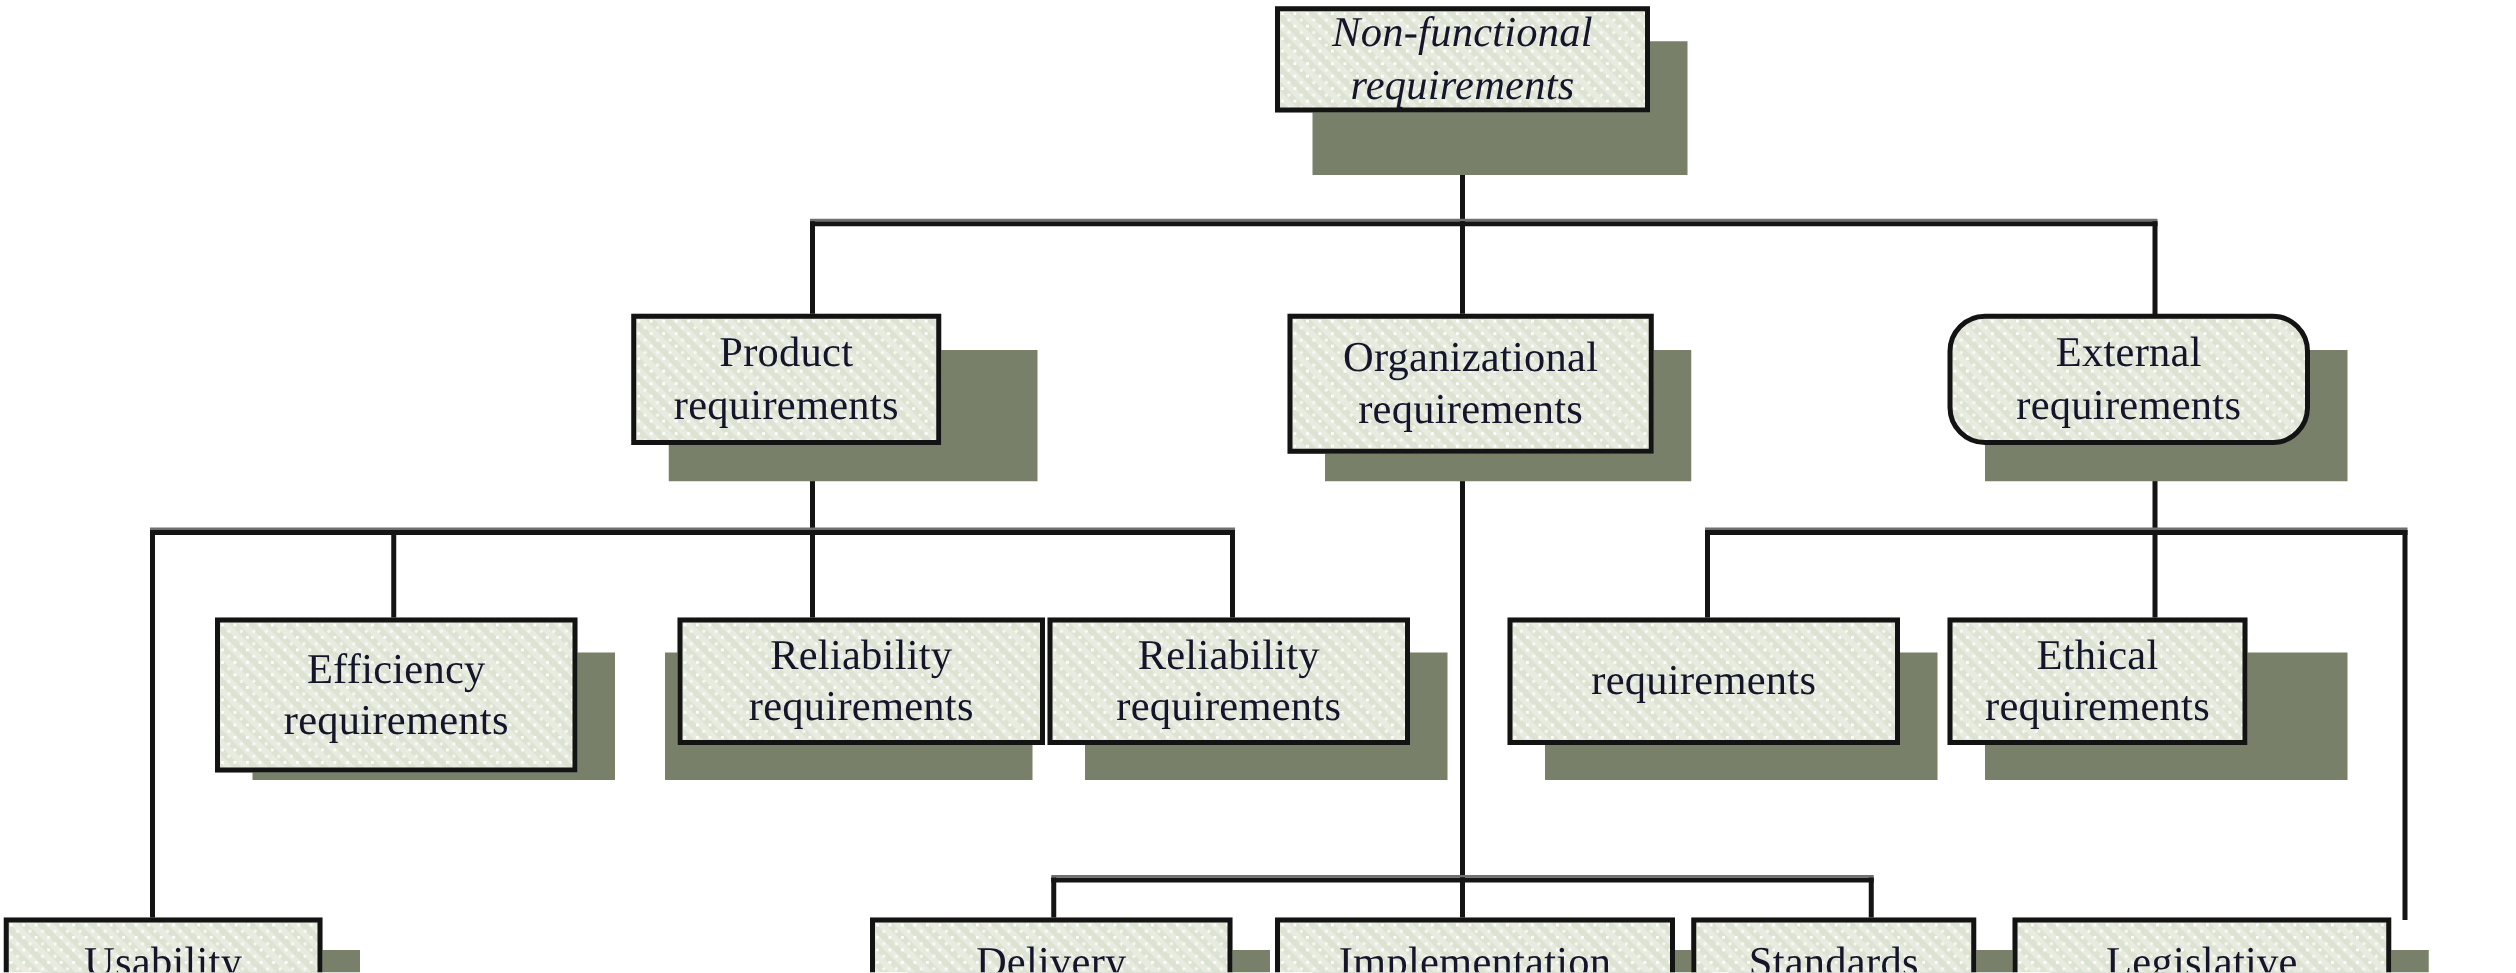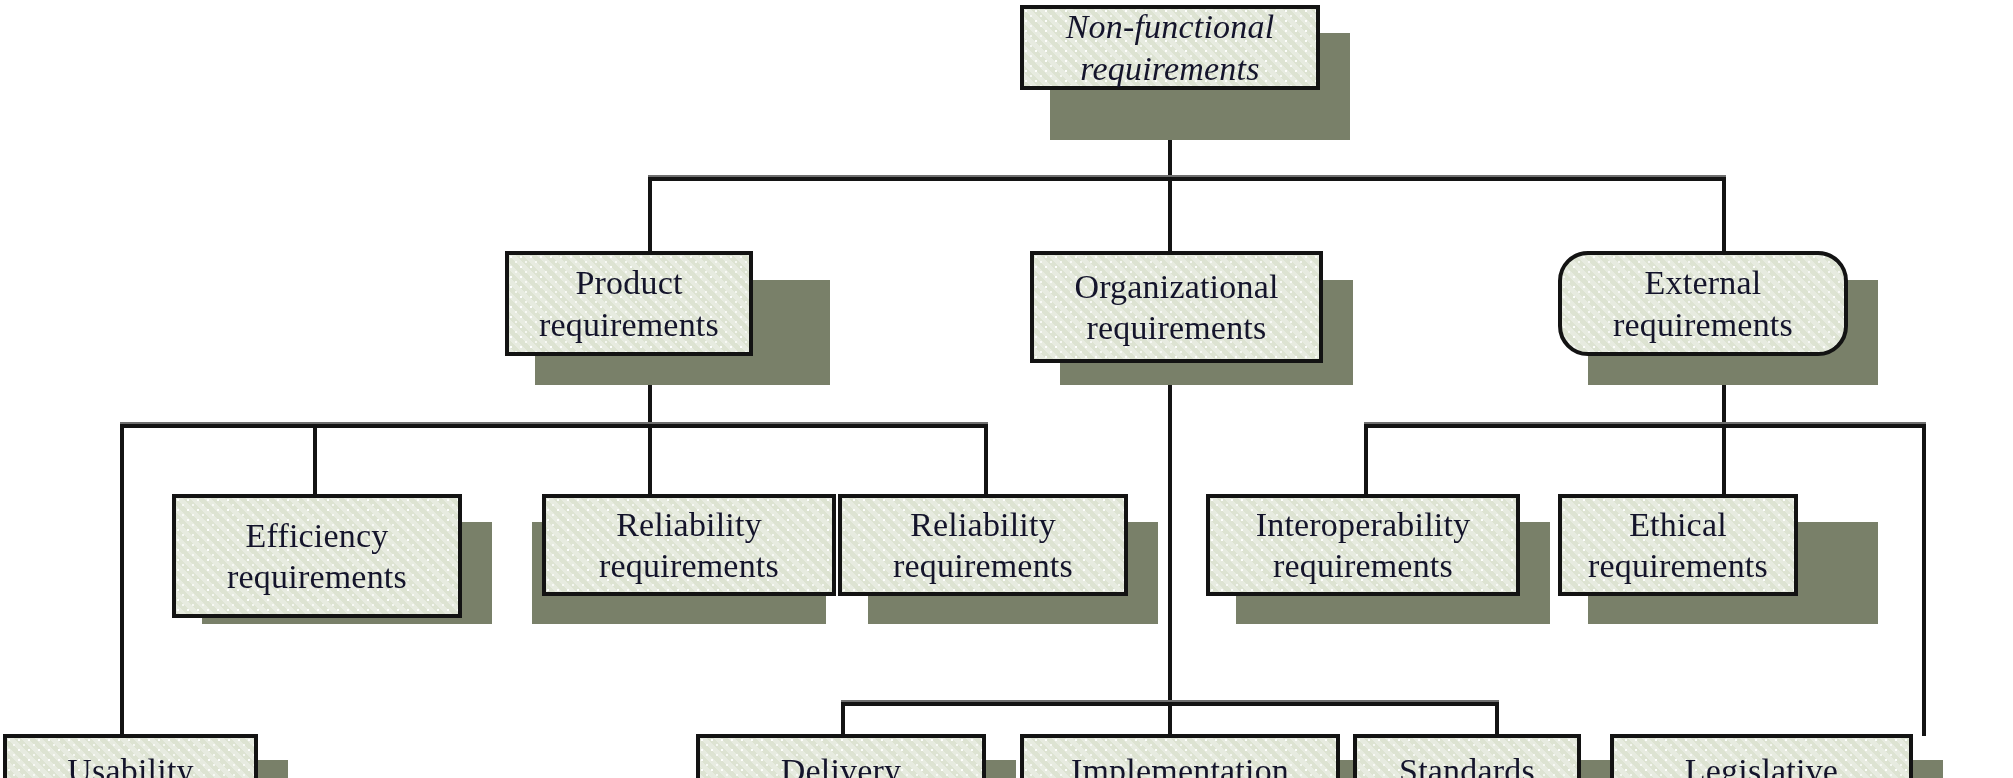--- a/index.html
+++ b/index.html
@@ -138,21 +138,20 @@
     <span class="ln">Reliability</span>
     <span class="ln">requirements</span>
   </div>
 
   <div class="node" style="left:838px; top:494px; width:290px; height:102px;">
     <span class="ln">Reliability</span>
     <span class="ln">requirements</span>
   </div>
 
   <div class="node" style="left:1206px; top:494px; width:314px; height:102px;">
-    <span class="ln">Interoperability</span>
     <span class="ln">requirements</span>
   </div>
 
   <div class="node" style="left:1558px; top:494px; width:240px; height:102px;">
     <span class="ln">Ethical</span>
     <span class="ln">requirements</span>
   </div>
 
   <div class="node" style="left:3px; top:734px; width:255px; height:100px; justify-content:flex-start; padding-top:12px;">
     <span class="ln">Usability</span>

